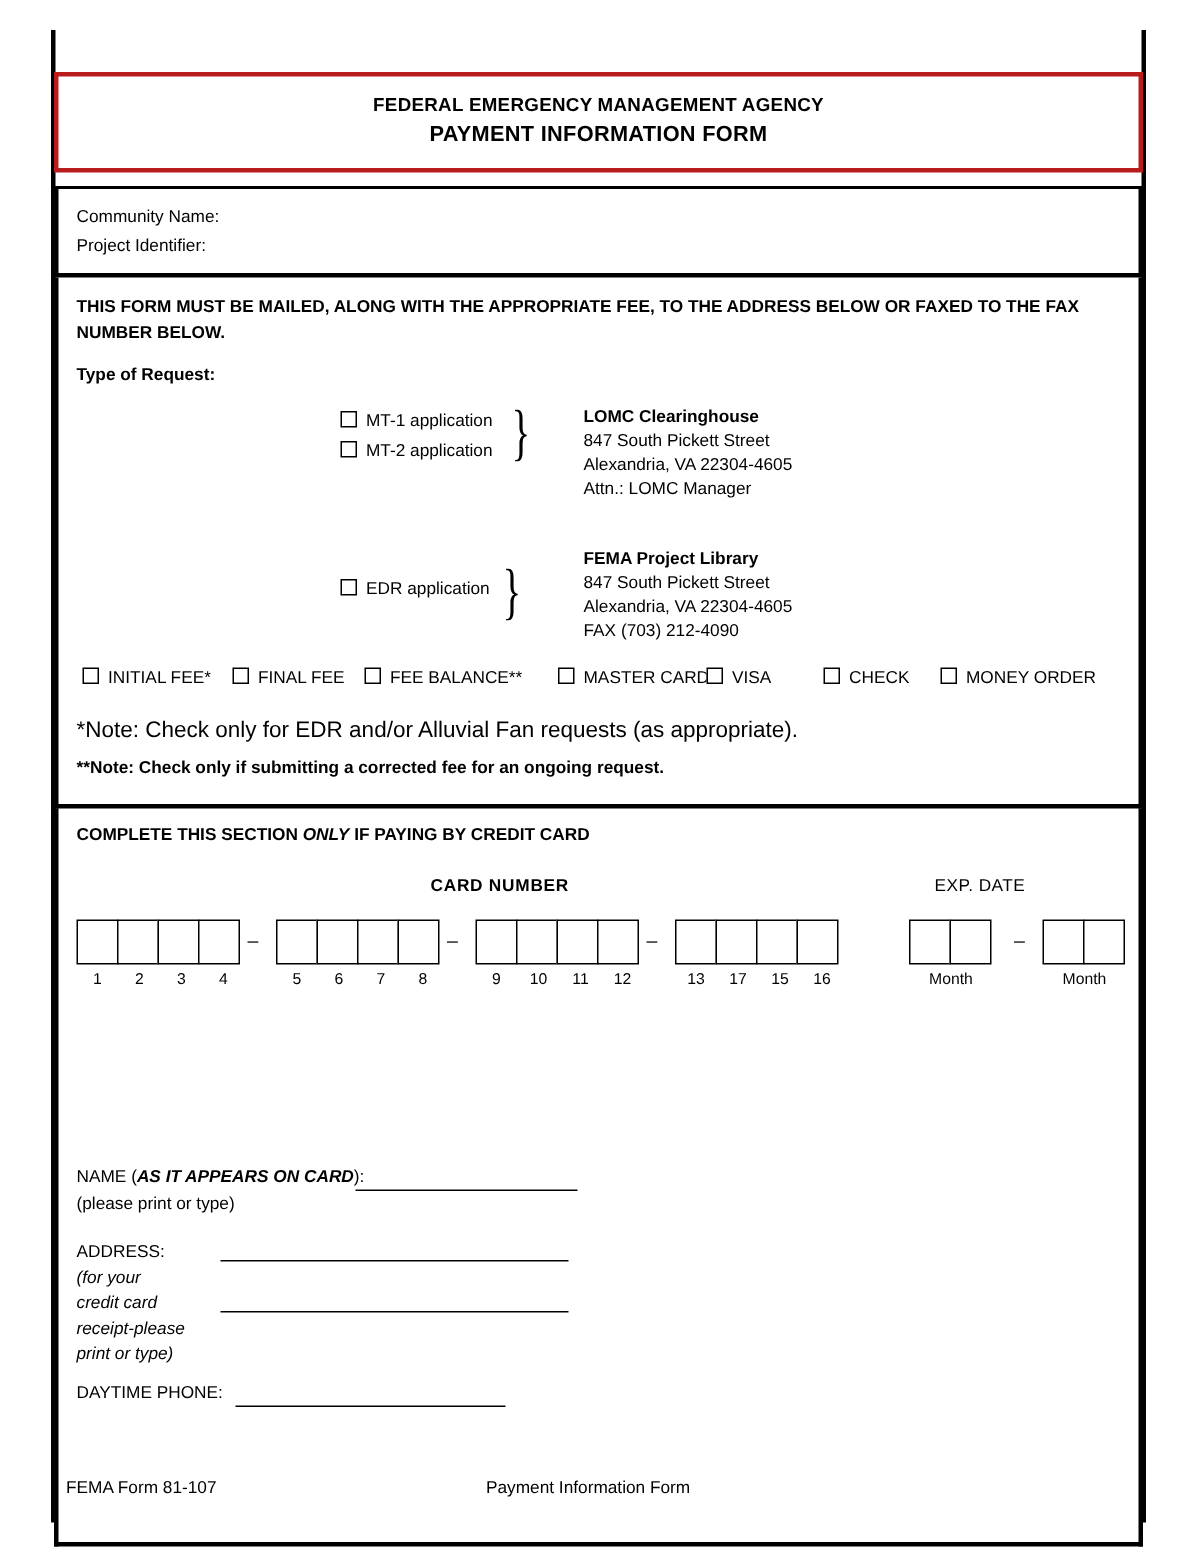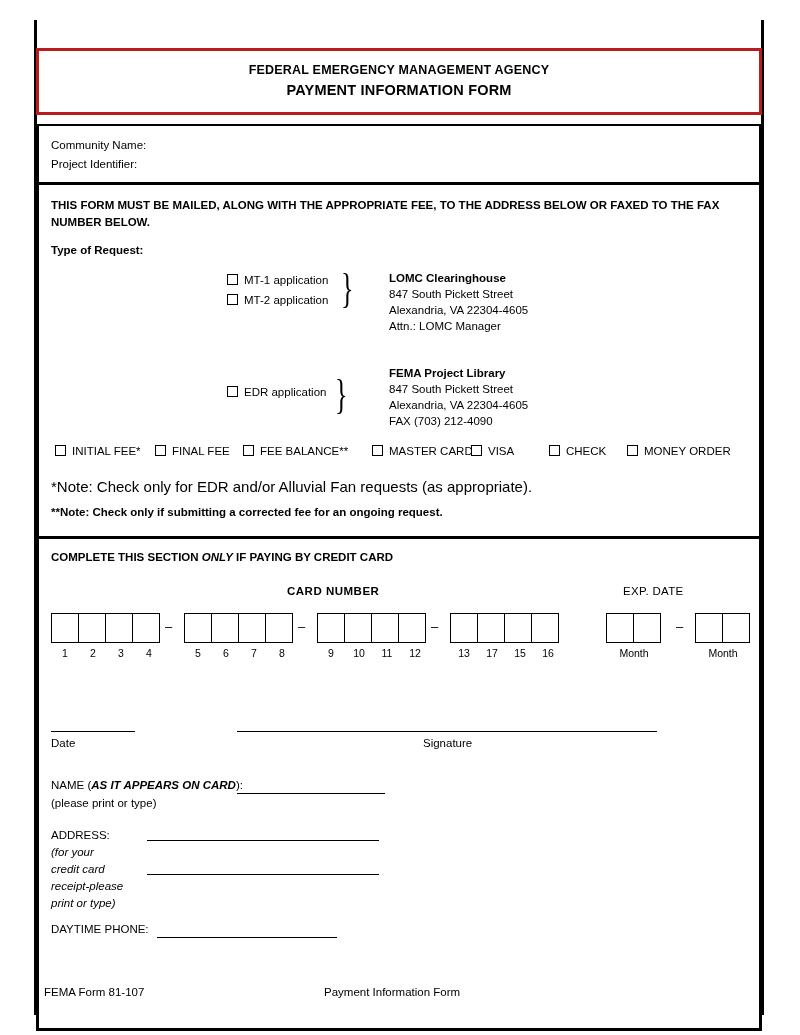--- a/index.html
+++ b/index.html
@@ -467,26 +467,20 @@
         </div>
         <div class="exp-caption" style="left:567px; width:56px;">Month</div>
         <div class="dash" style="left:637px;">–</div>
         <div class="digit-group" style="left:656px;">
           <div class="digit"></div>
           <div class="digit"></div>
         </div>
         <div class="exp-caption" style="left:656px; width:56px;">Month</div>
       </div>
 
-      <div class="sig-area">
-        <span class="sig-line" style="left:0; top:0; width:84px;"></span>
-        <span class="sig-cap" style="left:0; top:6px;">Date</span>
-        <span class="sig-line" style="left:186px; top:0; width:420px;"></span>
-        <span class="sig-cap" style="left:372px; top:6px;">Signature</span>
-      </div>
 
       <div class="name-row">
         <span>NAME (</span><i>AS IT APPEARS ON CARD</i><span>):</span>
         <span class="ul" style="left:186px; top:2px; width:148px;"></span>
       </div>
       <div class="print-note">(please print or type)</div>
 
       <div class="addr-rows">
         <div style="position:relative; height:17px;">
           <span>ADDRESS:</span>

